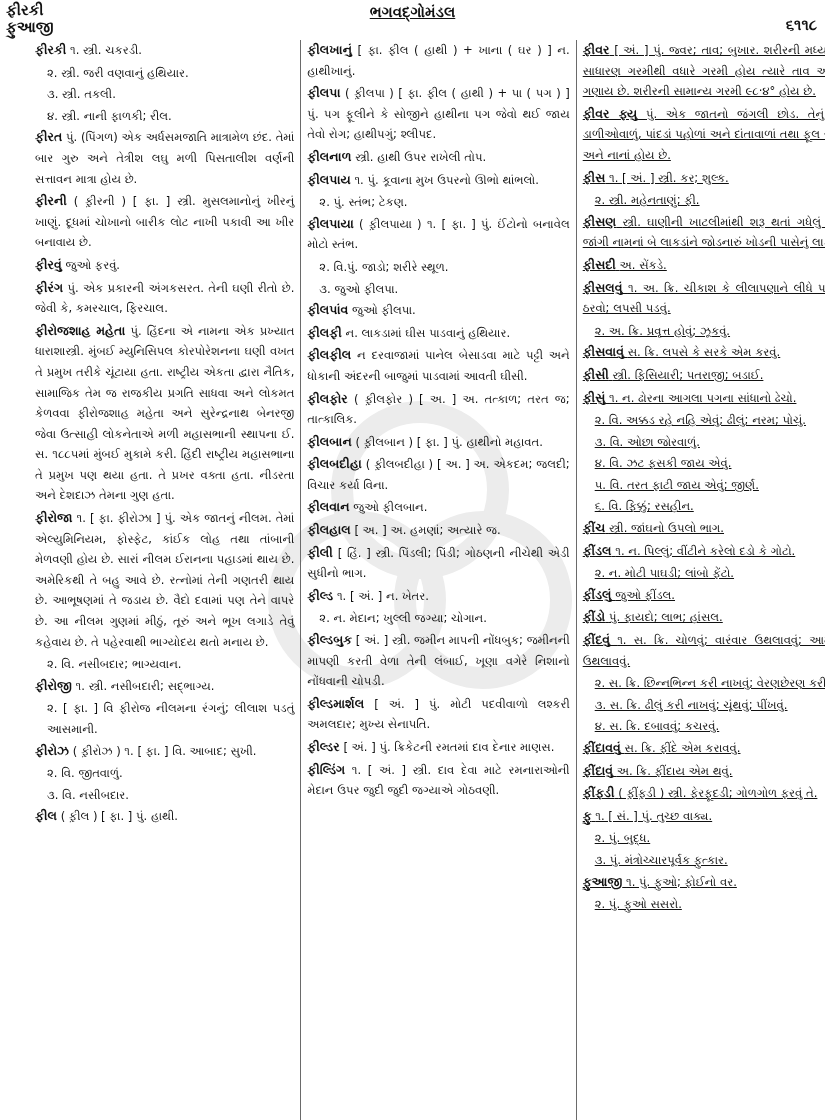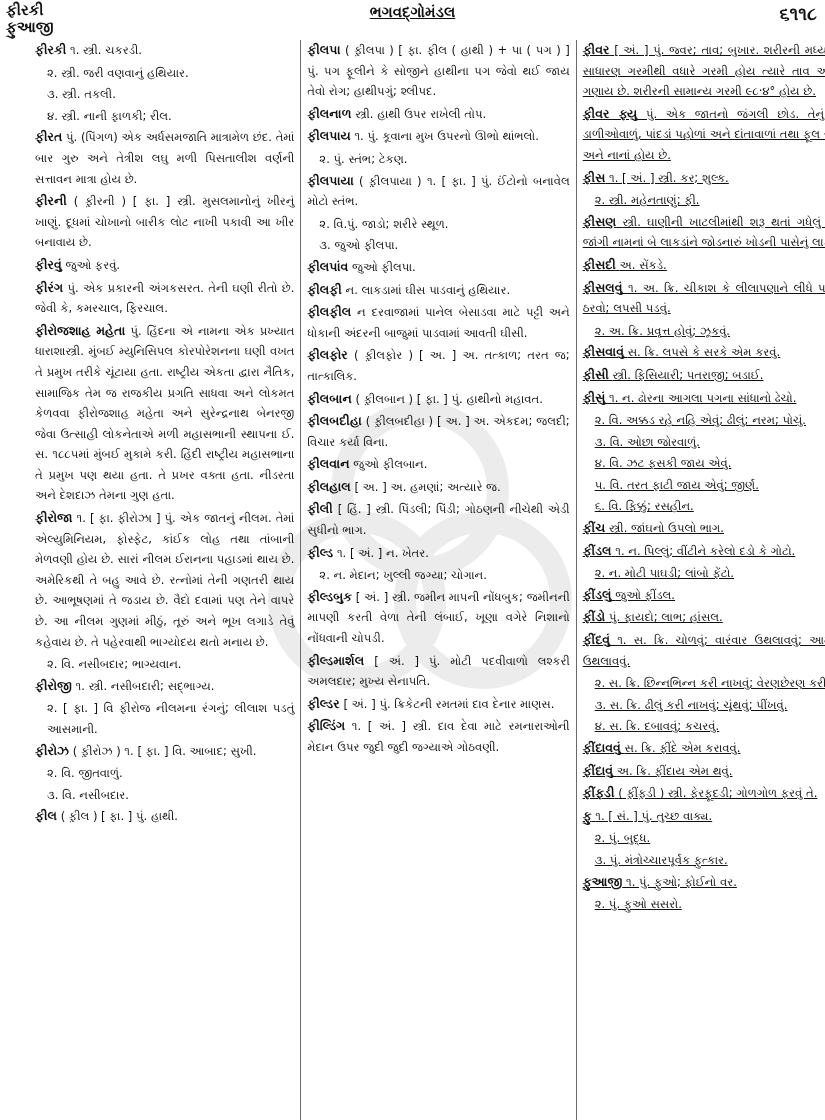--- a/index.html
+++ b/index.html
@@ -10,21 +10,21 @@
     .watermark {
       position: absolute; left: 265px; top: 395px; width: 310px; height: 310px;
       pointer-events: none; z-index: 0;
     }
     .header {
       position: absolute; left: 0; top: 0; width: 825px; height: 40px; z-index: 1;
     }
     .hdr-left { position: absolute; left: 6px; top: 2px; font-size: 15px; font-weight: bold; line-height: 17px; }
     .hdr-left div { white-space: nowrap; }
     .hdr-center { position: absolute; left: 0; right: 0; top: 3px; text-align: center; font-size: 15px; font-weight: bold; text-decoration: underline; }
-    .hdr-right { position: absolute; right: 8px; top: 3px; font-size: 18px; font-weight: bold; }
+    .hdr-right { position: absolute; right: 8px; top: 16px; font-size: 15px; font-weight: bold; }
     .columns {
       position: absolute; left: 0; top: 40px; width: 825px; height: 1080px;
       display: flex; z-index: 1; padding-left: 29px;
     }
     .col {
       box-sizing: border-box; height: 100%; overflow: hidden;
       padding: 0 6px 0 6px; font-size: 11.6px; line-height: 20.6px;
     }
     .col-1 { width: 274px; }
     .col-2 { width: 278px; border-left: 1.5px solid #6a6a6a; }
@@ -65,20 +65,21 @@
       <div class="entry"><span class="hw">ફીરોજા</span> <span>૧. [ ફા. ફીરોઝા ] પું. એક જાતનું નીલમ. તેમાં એલ્યુમિનિયમ, ફોસ્ફેટ, કાંઈક લોહ તથા તાંબાની મેળવણી હોય છે. સારાં નીલમ ઈરાનના પહાડમાં થાય છે. અમેરિકથી તે બહુ આવે છે. રત્નોમાં તેની ગણતરી થાય છે. આભૂષણમાં તે જડાય છે. વૈદો દવામાં પણ તેને વાપરે છે. આ નીલમ ગુણમાં મીઠું, તૂરું અને ભૂખ લગાડે તેવું કહેવાય છે. તે પહેરવાથી ભાગ્યોદય થતો મનાય છે.</span></div>
       <div class="sub">૨. વિ. નસીબદાર; ભાગ્યવાન.</div>
       <div class="entry"><span class="hw">ફીરોજી</span> <span>૧. સ્ત્રી. નસીબદારી; સદ્ભાગ્ય.</span></div>
       <div class="sub">૨. [ ફા. ] વિ ફીરોજ નીલમના રંગનું; લીલાશ પડતું આસમાની.</div>
       <div class="entry"><span class="hw">ફીરોઝ</span> <span>( ફ઼ીરોઝ ) ૧. [ ફા. ] વિ. આબાદ; સુખી.</span></div>
       <div class="sub">૨. વિ. જીતવાળું.</div>
       <div class="sub">૩. વિ. નસીબદાર.</div>
       <div class="entry"><span class="hw">ફીલ</span> <span>( ફ઼ીલ ) [ ફા. ] પું. હાથી.</span></div>
     </div>
   <div class="col col-2">
+      <div class="entry"><span class="hw">ફીલખાનું</span> <span>[ ફા. ફીલ ( હાથી ) + ખાના ( ઘર ) ] ન. હાથીખાનું.</span></div>
       <div class="entry"><span class="hw">ફીલપા</span> <span>( ફ઼ીલપા ) [ ફા. ફીલ ( હાથી ) + પા ( પગ ) ] પું. પગ ફૂલીને કે સોજીને હાથીના પગ જેવો થઈ જાય તેવો રોગ; હાથીપગું; શ્લીપદ.</span></div>
       <div class="entry"><span class="hw">ફીલનાળ</span> <span>સ્ત્રી. હાથી ઉપર રાખેલી તોપ.</span></div>
       <div class="entry"><span class="hw">ફીલપાય</span> <span>૧. પું. કૂવાના મુખ ઉપરનો ઊભો થાંભલો.</span></div>
       <div class="sub">૨. પું. સ્તંભ; ટેકણ.</div>
       <div class="entry"><span class="hw">ફીલપાયા</span> <span>( ફ઼ીલપાયા ) ૧. [ ફા. ] પું. ઈંટોનો બનાવેલ મોટો સ્તંભ.</span></div>
       <div class="sub">૨. વિ.પું. જાડો; શરીરે સ્થૂળ.</div>
       <div class="sub">૩. જુઓ ફીલપા.</div>
       <div class="entry"><span class="hw">ફીલપાંવ</span> <span>જુઓ ફીલપા.</span></div>
       <div class="entry"><span class="hw">ફીલફી</span> <span>ન. લાકડામાં ઘીસ પાડવાનું હથિયાર.</span></div>
       <div class="entry"><span class="hw">ફીલફીલ</span> <span>ન દરવાજામાં પાનેલ બેસાડવા માટે પટ્ટી અને ધોકાની અંદરની બાજુમાં પાડવામાં આવતી ઘીસી.</span></div>

